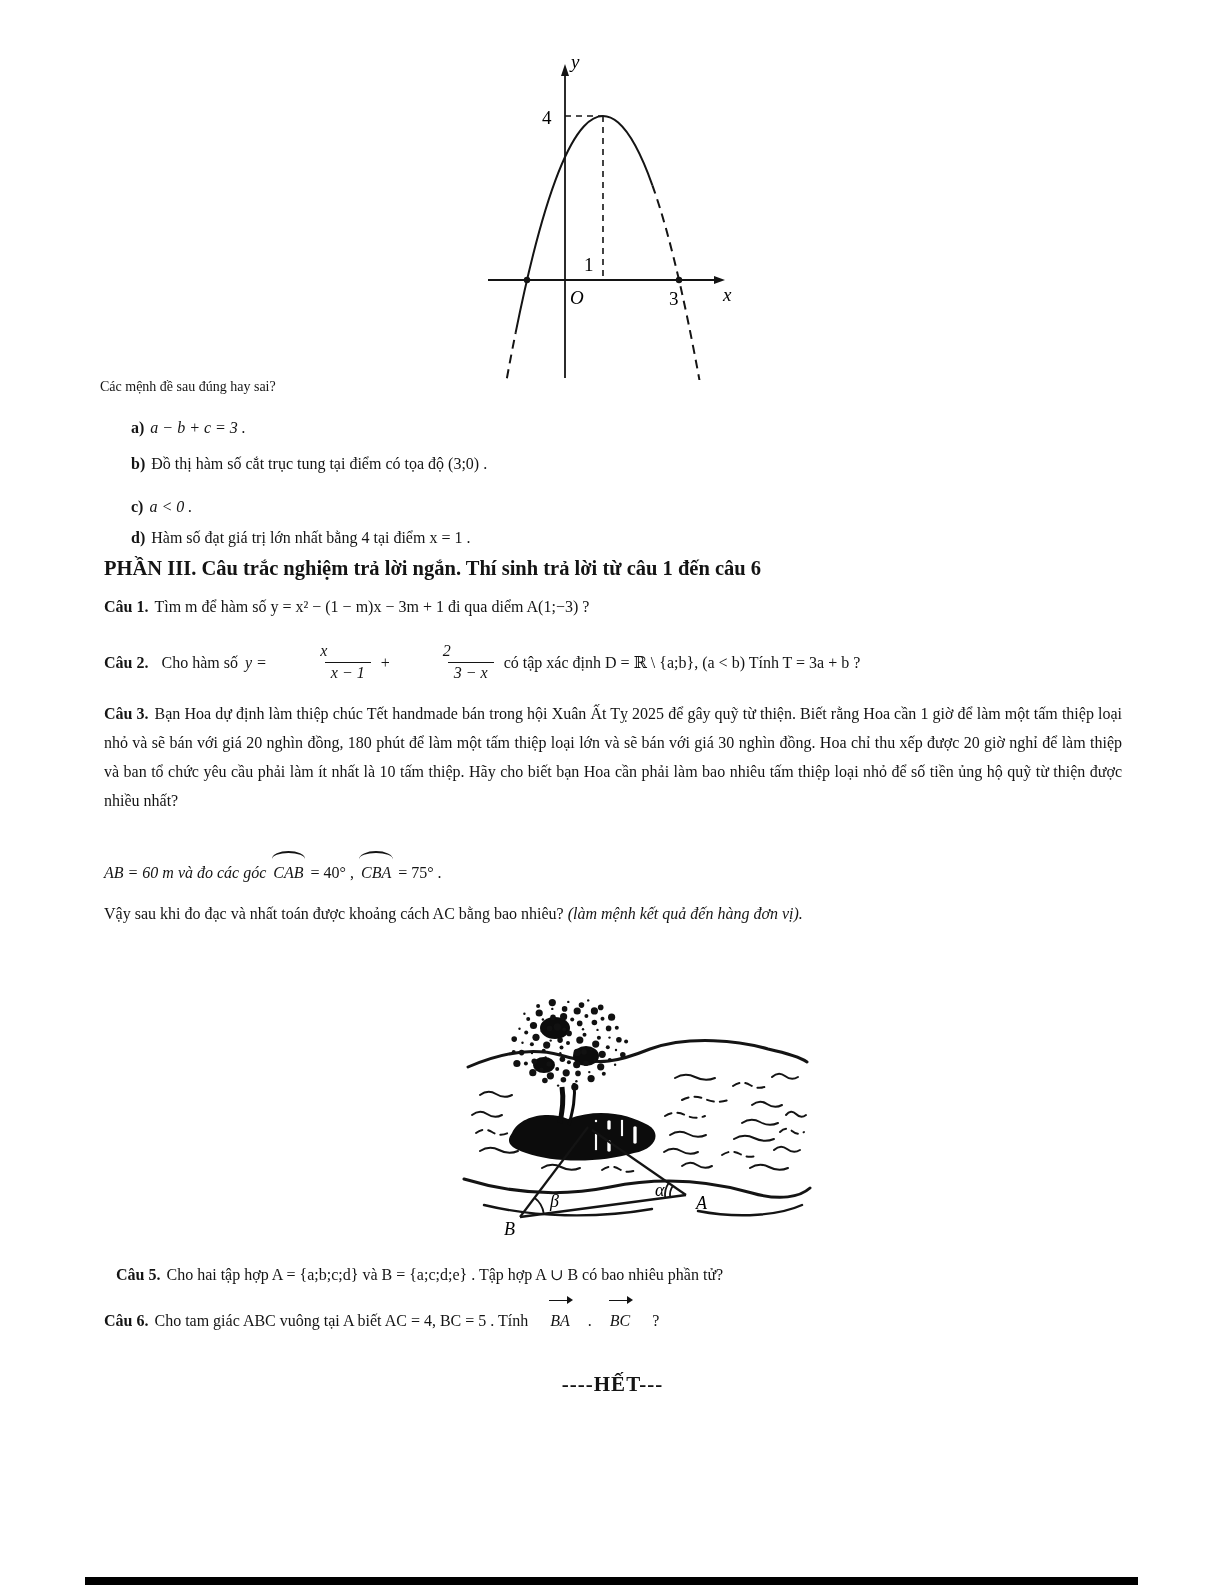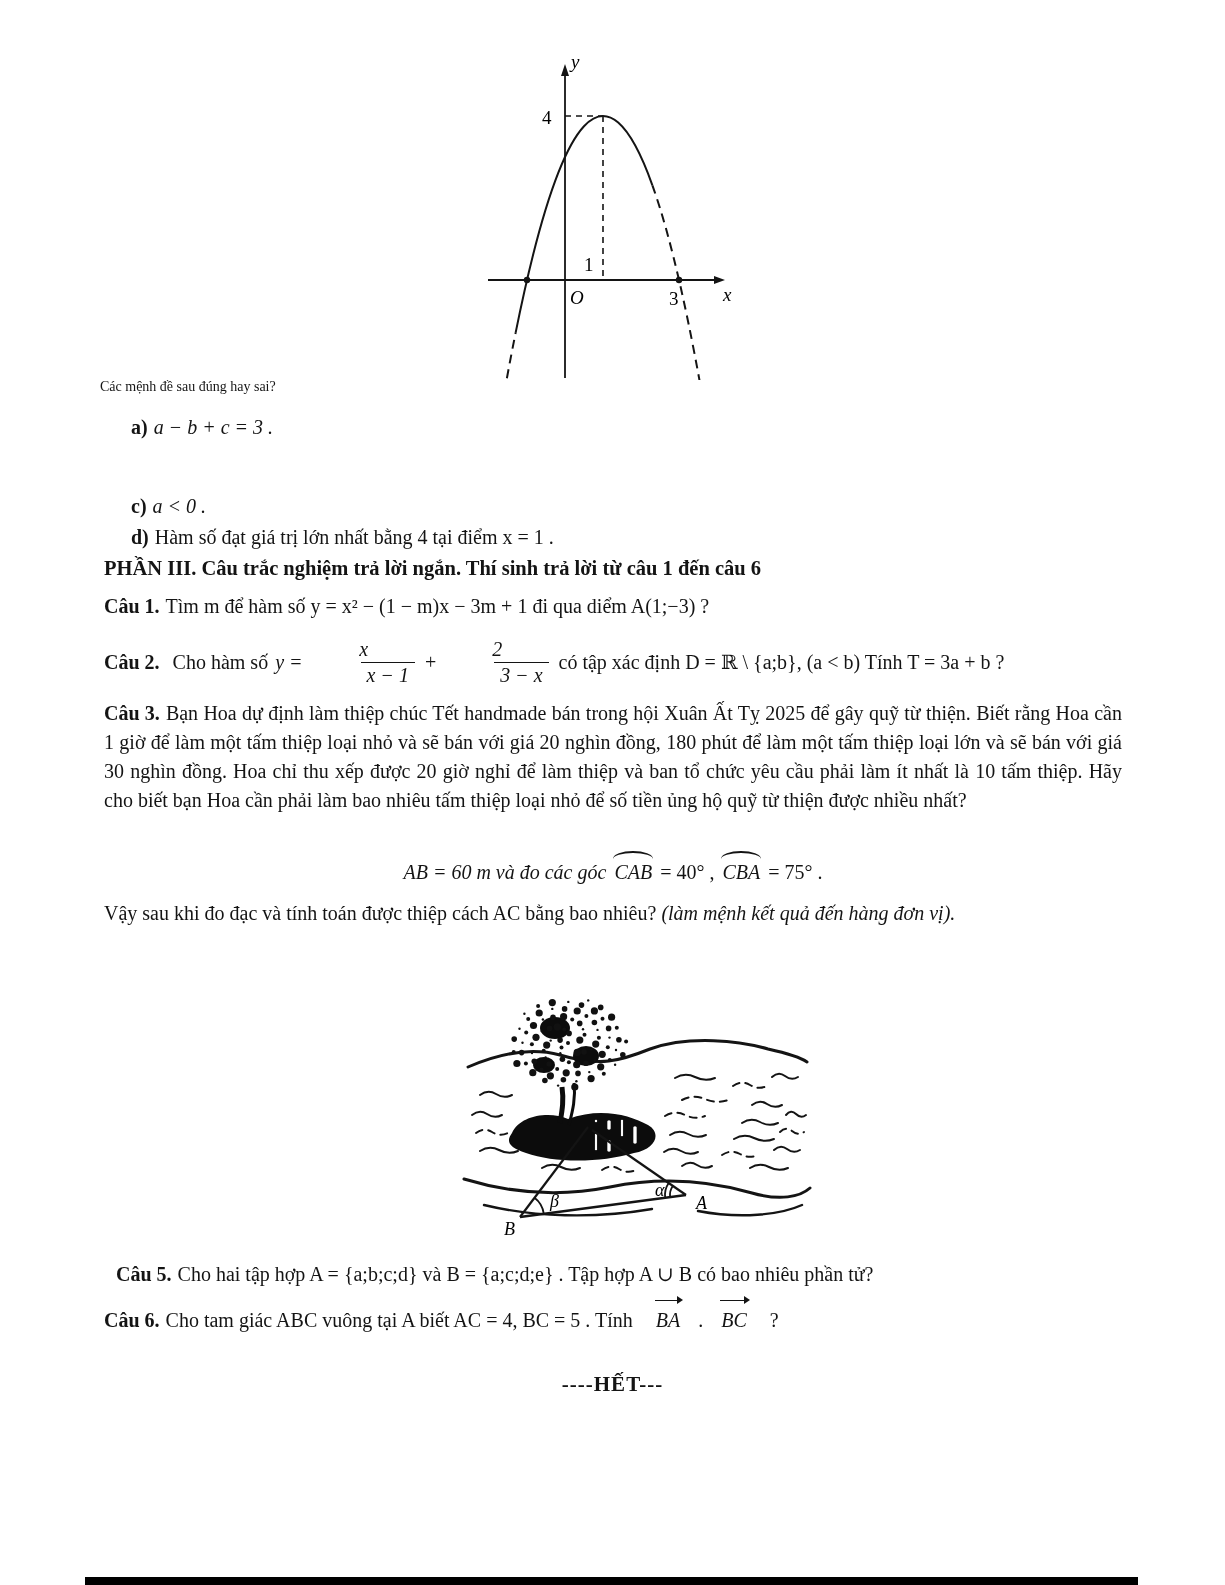--- a/index.html
+++ b/index.html
@@ -6,21 +6,21 @@
   .page{
     position:relative;
     width:1225px;height:1585px;
     background:#ffffff;
     font-family:"Liberation Serif","DejaVu Serif",serif;
     color:#141414;
     overflow:hidden;
     margin:0 auto;
   }
   .abs{position:absolute;}
-  .txt{font-size:20px;line-height:29px;}
+  .txt{font-size:16px;line-height:29px;}
   .qlabel{font-weight:bold;margin-right:6px;}
   .mathit{font-style:italic;}
   .just{text-align:justify;}
 
   
   .frac{display:inline-block;vertical-align:middle;text-align:center;font-style:italic;line-height:1.05;margin:0 3px;}
   .frac .num{display:block;padding:0 6px 2px;}
   .frac .den{display:block;border-top:1.6px solid #141414;padding:2px 6px 0;margin-left:48px;}
 
   
@@ -78,20 +78,21 @@
       <text x="72" y="74" font-size="19">4</text>
       <text x="114" y="221" font-size="19">1</text>
       <text x="100" y="254" font-size="19" font-style="italic">O</text>
       <text x="199" y="255" font-size="19">3</text>
     </svg>
   </div>
 
   <div class="abs txt" style="left:100px;top:372px;font-size:14px;">Các mệnh đề sau đúng hay sai?</div>
 
   <div class="abs txt" style="left:131px;top:413px;"><span class="qlabel">a)</span><span class="mathit">a − b + c = 3 .</span></div>
+  <div class="abs txt" style="left:131px;top:449px;"><span class="qlabel">b)</span><span>Đồ thị hàm số cắt trục tung tại điểm có tọa độ (3;0) .</span></div>
   <div class="abs txt" style="left:131px;top:492px;"><span class="qlabel">c)</span><span class="mathit">a &lt; 0 .</span></div>
   <div class="abs txt" style="left:131px;top:523px;"><span class="qlabel">d)</span><span>Hàm số đạt giá trị lớn nhất bằng 4 tại điểm x = 1 .</span></div>
 
   <div class="abs heading" style="left:104px;top:557px;">PHẦN III. Câu trắc nghiệm trả lời ngắn. Thí sinh trả lời từ câu 1 đến câu 6</div>
 
   <div class="abs txt" style="left:104px;top:592px;width:1020px;"><span class="qlabel">Câu 1.</span><span>Tìm m để hàm số y = x² − (1 − m)x − 3m + 1 đi qua diểm A(1;−3) ?</span></div>
 
   <div class="abs txt" style="left:104px;top:624px;height:76px;display:flex;align-items:center;gap:7px;">
     <span class="qlabel">Câu 2.</span>
     <span>Cho hàm số</span>
@@ -104,28 +105,28 @@
     <span class="frac">
         <span class="num">2</span>
         <span class="den">3 − x</span>
       </span>
     <span>có tập xác định D = ℝ \ {a;b}, (a &lt; b) Tính T = 3a + b ?</span>
   </div>
 
   <div class="abs txt just" style="left:104px;top:699px;width:1018px;"><span class="qlabel">Câu 3.</span><span>Bạn Hoa dự định làm thiệp chúc Tết handmade bán trong hội Xuân Ất Tỵ 2025 để gây quỹ từ thiện. Biết rằng Hoa cần 1 giờ để làm một tấm thiệp loại nhỏ và sẽ bán với giá 20 nghìn đồng, 180 phút để làm một tấm thiệp loại lớn và sẽ bán với giá 30 nghìn đồng. Hoa chỉ thu xếp được 20 giờ nghỉ để làm thiệp và ban tổ chức yêu cầu phải làm ít nhất là 10 tấm thiệp. Hãy cho biết bạn Hoa cần phải làm bao nhiêu tấm thiệp loại nhỏ để số tiền ủng hộ quỹ từ thiện được nhiều nhất?</span></div>
 
   <div class="abs" style="left:104px;top:842px;width:1018px;">
-    <div class="txt" style="margin-top:8px;padding-top:8px;text-align:center;">
+    <div class="txt" style="margin-top:8px;padding-top:8px;">
       <span class="mathit">AB = 60 m  và đo các góc </span>
       <span class="hat">CAB</span>
       <span> = 40° , </span>
       <span class="hat">CBA</span>
       <span> = 75° .</span>
     </div>
-    <div class="txt" style="margin-top:12px;"><span>Vậy sau khi đo đạc và tính toán được thiệp cách AC bằng bao nhiêu? </span><span class="mathit">(làm mệnh kết quả đến hàng đơn vị).</span></div>
+    <div class="txt" style="margin-top:12px;"><span>Vậy sau khi đo đạc và nhất toán được khoảng cách AC bằng bao nhiêu? </span><span class="mathit">(làm mệnh kết quả đến hàng đơn vị).</span></div>
   </div>
 
   <div class="abs" style="left:450px;top:983px;width:370px;height:268px;">
     <svg width="370" height="268" viewBox="0 0 370 268">
 
       <path d="M18,84 C50,70 80,64 110,72 C150,84 170,78 200,66 C240,52 290,58 318,66 C336,70 350,74 357,79" fill="none" stroke="#141414" stroke-width="3" stroke-linecap="round"></path>
       <path d="M14,196 C60,210 110,214 160,204 C210,194 260,198 302,210 C330,218 350,214 360,205" fill="none" stroke="#141414" stroke-width="3" stroke-linecap="round"></path>
       <path d="M34,222 C84,234 144,236 202,226" fill="none" stroke="#141414" stroke-width="2.4" stroke-linecap="round"></path>
       <path d="M248,228 C290,236 330,232 352,222" fill="none" stroke="#141414" stroke-width="2.4" stroke-linecap="round"></path>
 

